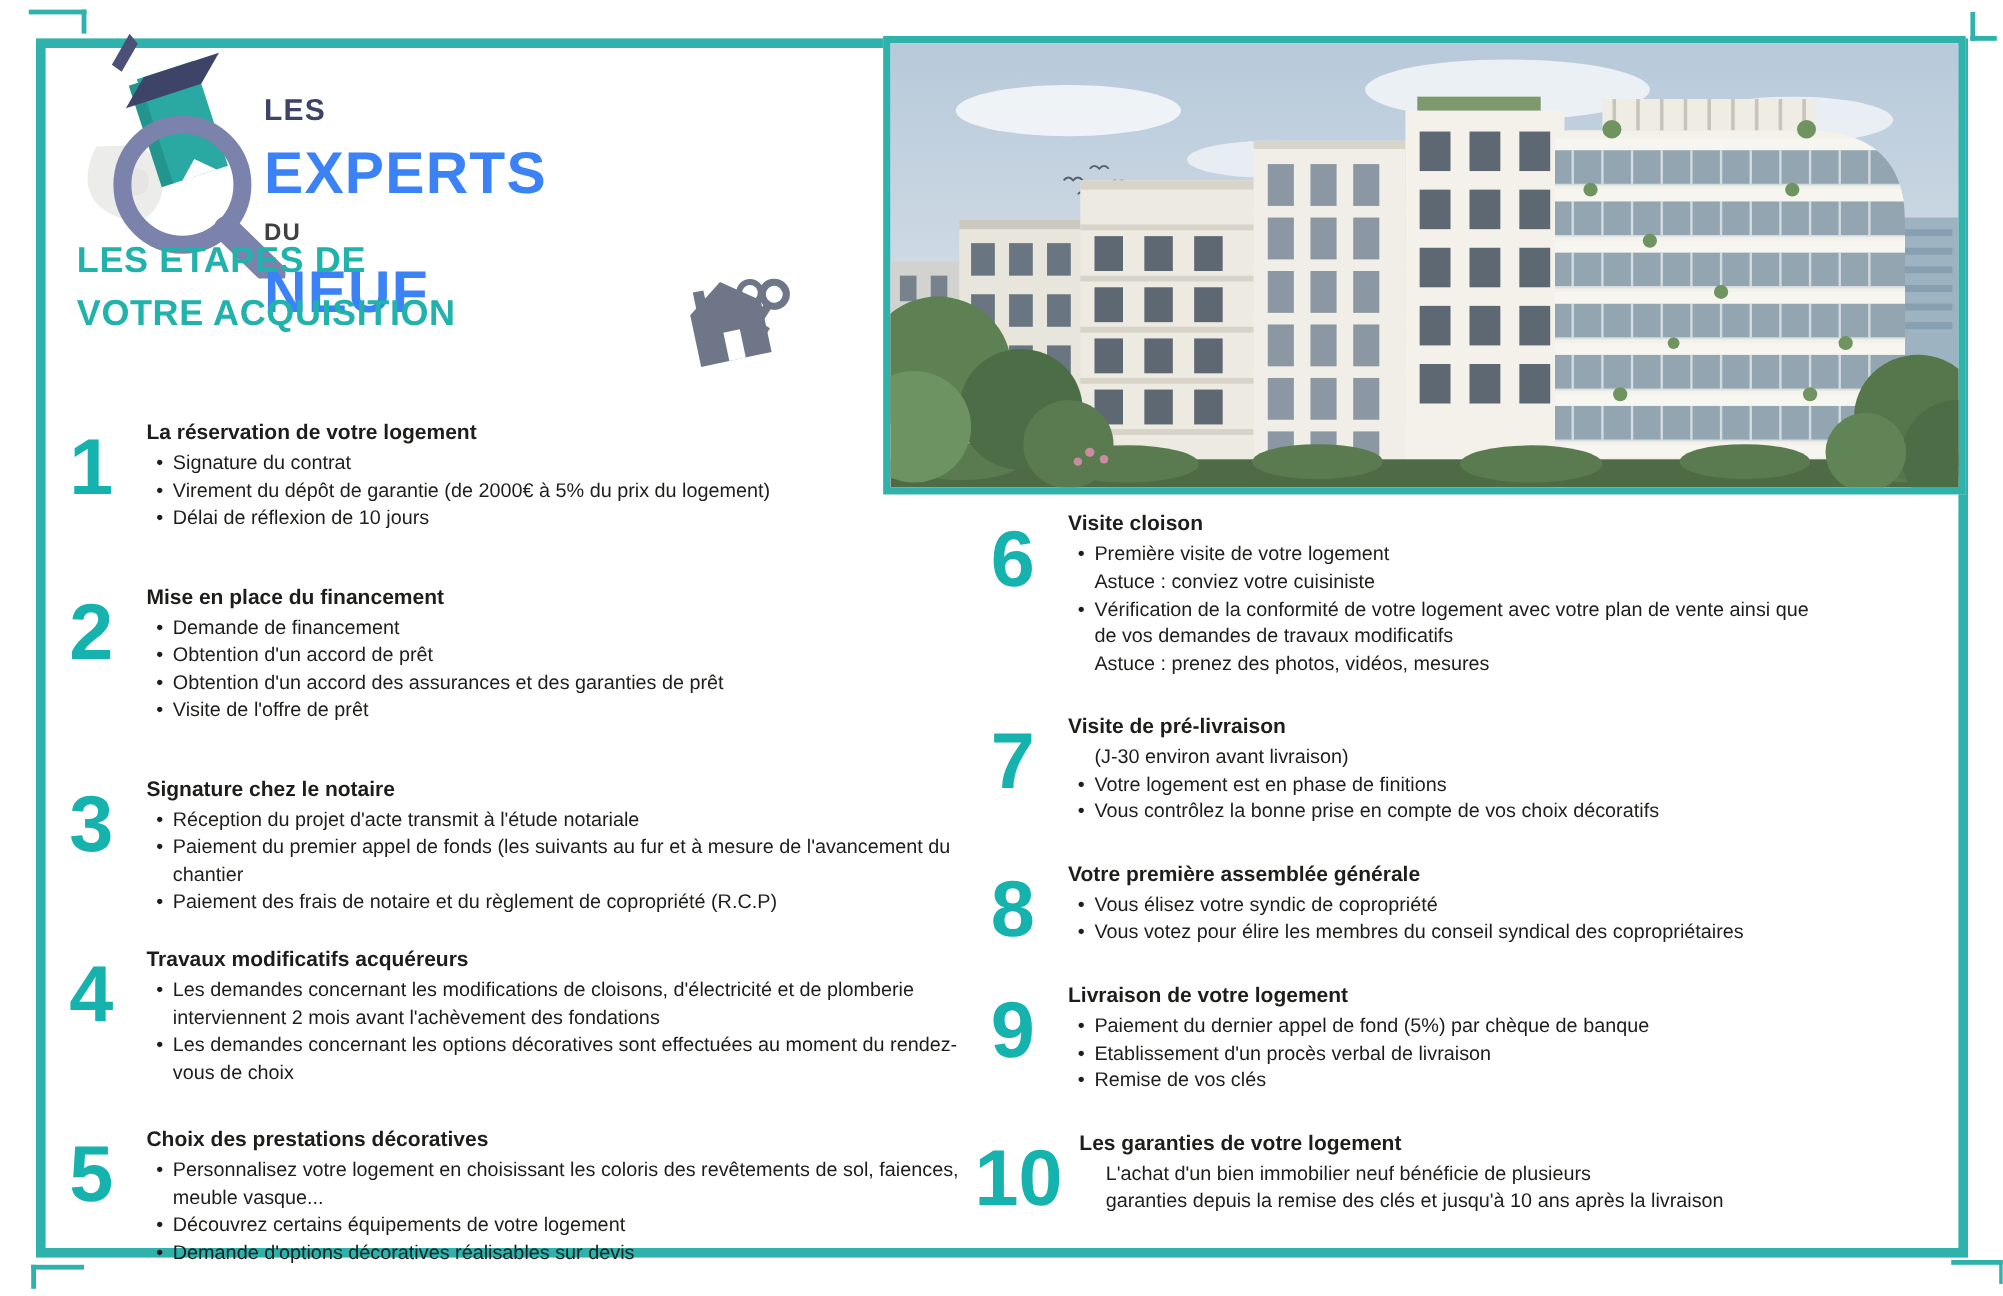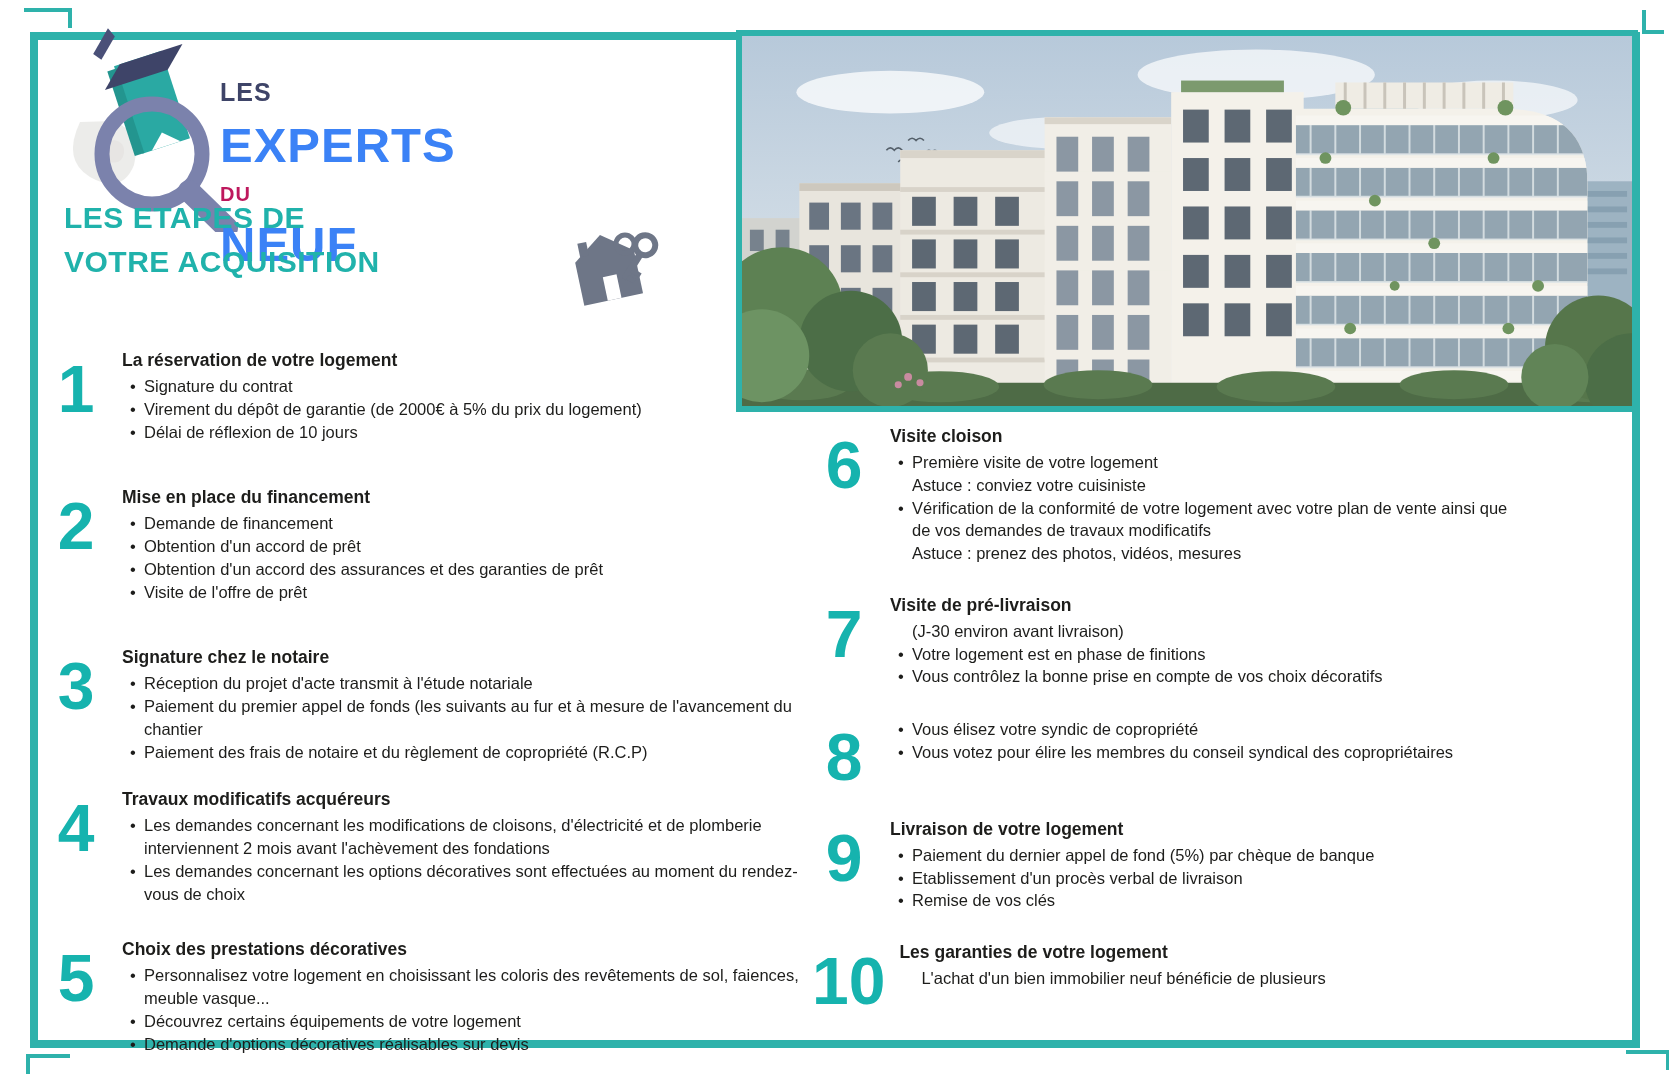--- a/index.html
+++ b/index.html
@@ -15,21 +15,21 @@
   .corner.tr{left:1642px;top:10px;width:18px;height:20px;border-left:4px solid #2eb2ab;border-bottom:4px solid #2eb2ab;}
   .corner.bl{left:26px;top:1054px;width:40px;height:16px;border-top:4px solid #2eb2ab;border-left:4px solid #2eb2ab;}
   .corner.br{left:1626px;top:1050px;width:40px;height:16px;border-top:4px solid #2eb2ab;border-right:4px solid #2eb2ab;}
 
   
   .logo-wrap{position:absolute;left:52px;top:0px;width:660px;height:200px;}
   .logo-svg{position:absolute;left:0;top:4px;}
   .wordmark{position:absolute;left:168px;top:78px;display:flex;align-items:baseline;gap:10px;white-space:nowrap;flex-direction:column;}
   .wm-small{font-weight:bold;color:#3e4468;font-size:25px;letter-spacing:1px;}
   .wm-big{font-weight:bold;color:#3b82f6;font-size:49px;letter-spacing:1px;}
-  .wm-du{font-weight:bold;color:#be185d;font-size:20px;letter-spacing:1px;}
+  .wm-du{font-weight:bold;color:#404040;font-size:20px;letter-spacing:1px;}
 
   
   .title{position:absolute;left:64px;top:196px;font-size:30px;font-weight:bold;color:#20b2ab;
     line-height:1.45;letter-spacing:.5px;}
   .title-icon{position:absolute;left:563px;top:218px;}
 
   
   .photo{position:absolute;left:736px;top:30px;width:902px;height:382px;
     border:6px solid #2eb2ab;box-sizing:border-box;background:#cfdce6;}
   .photo svg{display:block;width:100%;height:100%;}
@@ -426,20 +426,21 @@
           </div>
           <div class="item">
             <span class="dot">•</span>
             <span class="txt">Vous contrôlez la bonne prise en compte de vos choix décoratifs</span>
           </div>
         </div>
       </div>
       <div class="step">
         <div class="num">8</div>
         <div class="body">
+          <div class="h">Votre première assemblée générale</div>
           <div class="item">
             <span class="dot">•</span>
             <span class="txt">Vous élisez votre syndic de copropriété</span>
           </div>
           <div class="item">
             <span class="dot">•</span>
             <span class="txt">Vous votez pour élire les membres du conseil syndical des copropriétaires</span>
           </div>
         </div>
       </div>
@@ -462,17 +463,21 @@
         </div>
       </div>
       <div class="step">
         <div class="num">10</div>
         <div class="body">
           <div class="h">Les garanties de votre logement</div>
           <div class="item">
             <span class="dot"></span>
             <span class="txt">L'achat d'un bien immobilier neuf bénéficie de plusieurs</span>
           </div>
+          <div class="item">
+            <span class="dot"></span>
+            <span class="txt">garanties depuis la remise des clés et jusqu'à 10 ans après la livraison</span>
+          </div>
         </div>
       </div>
     </div>
 
 </div>
 
 </body></html>

